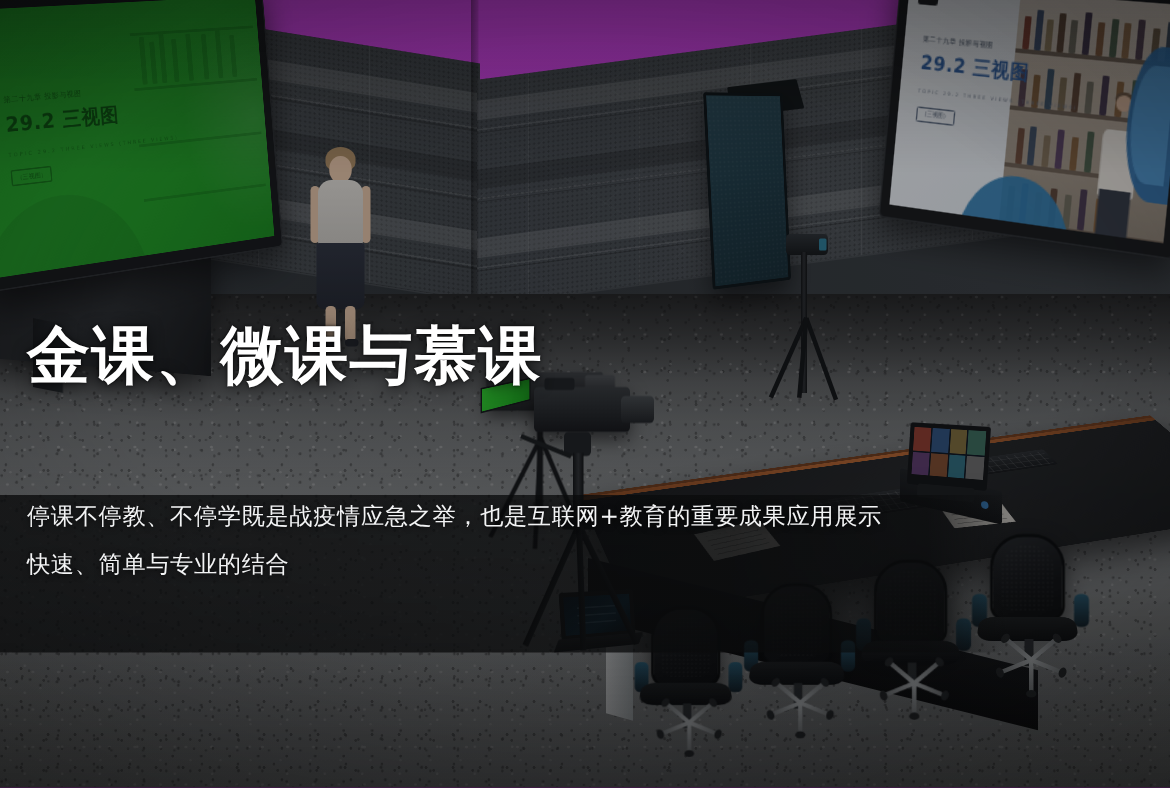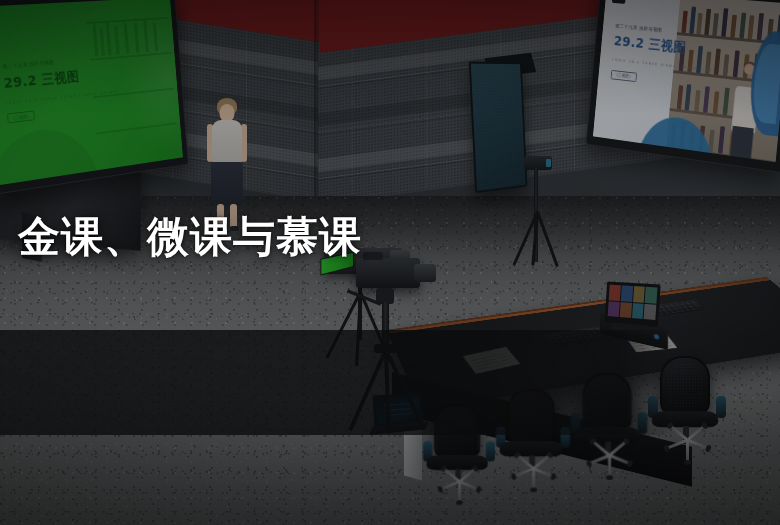--- a/index.html
+++ b/index.html
@@ -1,21 +1,21 @@
 <!DOCTYPE html>
 <html lang="zh"><head>
 <meta charset="utf-8">
 <title>金课、微课与慕课制作中心</title>
 <style>
   html,body{margin:0;padding:0;background:#000;}
   *{box-sizing:border-box;}
   .stage{
     position:relative;width:780px;height:525px;overflow:hidden;
     font-family:"DejaVu Sans","Liberation Sans",sans-serif;
-    background:#7f1d1d;
+    background:#d946ef;
   }
 
   
   .room{position:absolute;inset:0;overflow:hidden;}
 
   
   .floor{
     position:absolute;left:0;top:196px;width:780px;height:329px;
     background:
       radial-gradient(ellipse 420px 180px at 300px 250px, rgba(255,255,255,.07), rgba(0,0,0,0) 70%),
@@ -719,15 +719,17 @@
   <div class="vignette"></div>
   <div class="sub-band"></div>
 
   <div class="hero">
     <h1>
       <span>金课、微课与慕课</span>
     </h1>
   </div>
 
   <div class="subs">
+    <p>停课不停教、不停学既是战疫情应急之举，也是互联网+教育的重要成果应用展示</p>
+    <p>快速、简单与专业的结合</p>
   </div>
 
 </div>
 
 </body></html>

